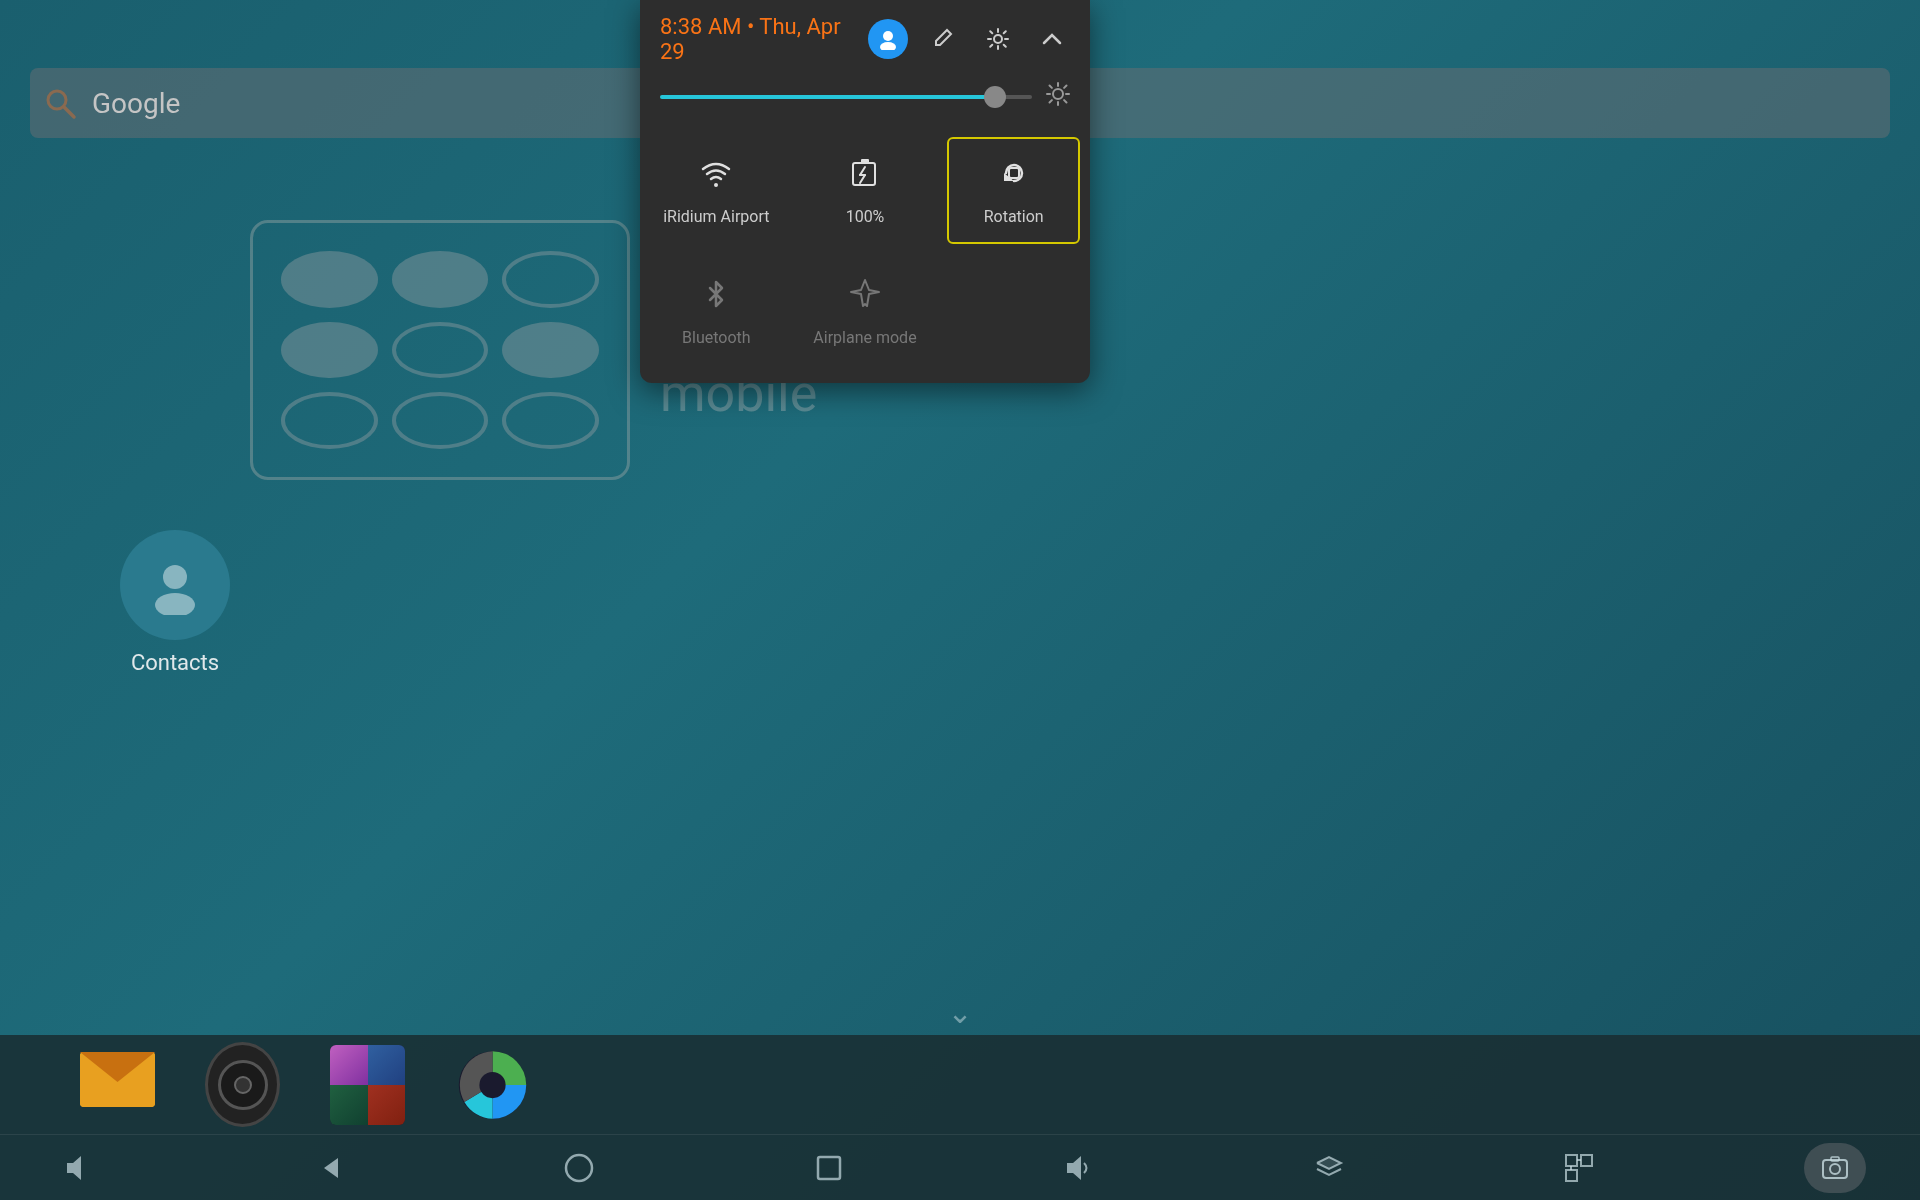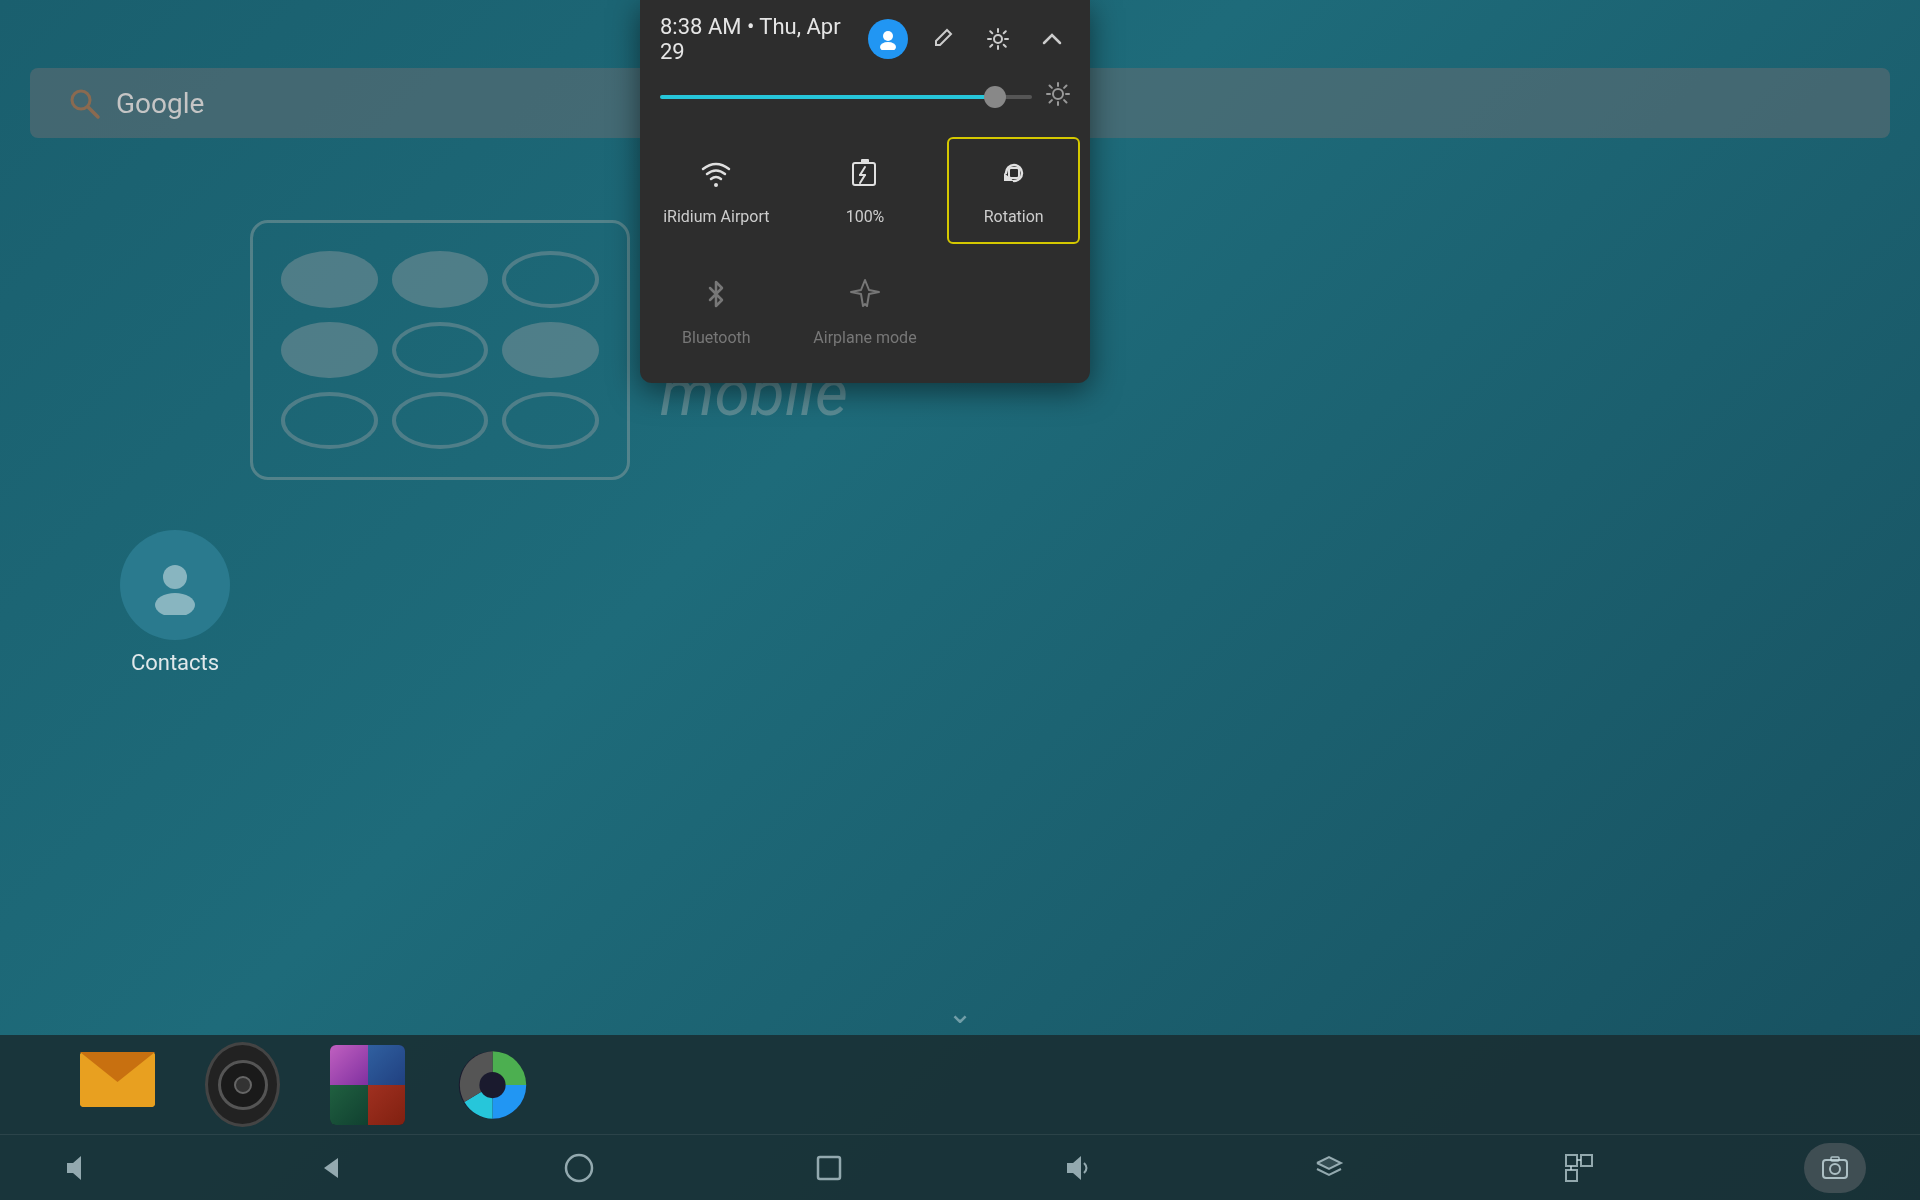--- a/index.html
+++ b/index.html
@@ -30,21 +30,21 @@
       justify-content: center;
       padding: 0 30px;
     }
     .search-bar-inner {
       width: 100%;
       height: 70px;
       background: rgba(100,110,115,0.55);
       border-radius: 8px;
       display: flex;
       align-items: center;
-      padding: 0 36px;
+      padding: 0 12px;
       gap: 14px;
     }
     .search-icon-wrap {
       width: 36px;
       height: 36px;
       display: flex; align-items: center; justify-content: center;
     }
     .search-text {
       color: #c5c5c5;
       font-size: 28px;
@@ -85,25 +85,24 @@
       gap: 0;
     }
     .logo-text .line1 {
       font-size: 88px;
       font-weight: 400;
       color: rgba(130,160,165,0.6);
       line-height: 1;
       font-style: italic;
     }
     .logo-text .line2 {
-      font-size: 64px;
+      font-size: 52px;
       font-weight: 400;
       color: rgba(130,160,165,0.6);
       line-height: 1;
-      font-style: italic;
     }
 
     
     .contacts-icon {
       position: absolute;
       top: 530px;
       left: 120px;
       display: flex;
       flex-direction: column;
       align-items: center;
@@ -265,21 +264,21 @@
       z-index: 100;
       box-shadow: 0 8px 30px rgba(0,0,0,0.5);
     }
     .qs-header {
       display: flex;
       align-items: center;
       justify-content: space-between;
       padding: 14px 20px 10px;
     }
     .qs-time {
-      color: #e5e5e5;
+      color: #f97316;
       font-size: 22px;
       font-weight: 400;
     }
     .qs-icons {
       display: flex;
       align-items: center;
       gap: 18px;
     }
     .qs-icon {
       color: #e0e0e0;

